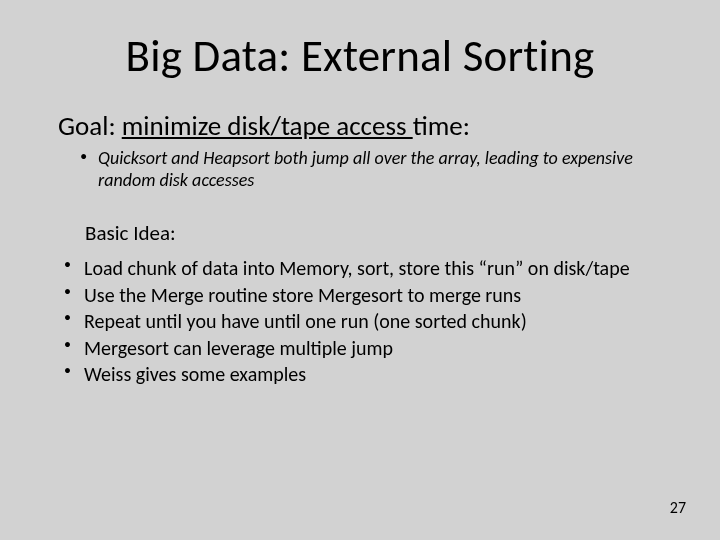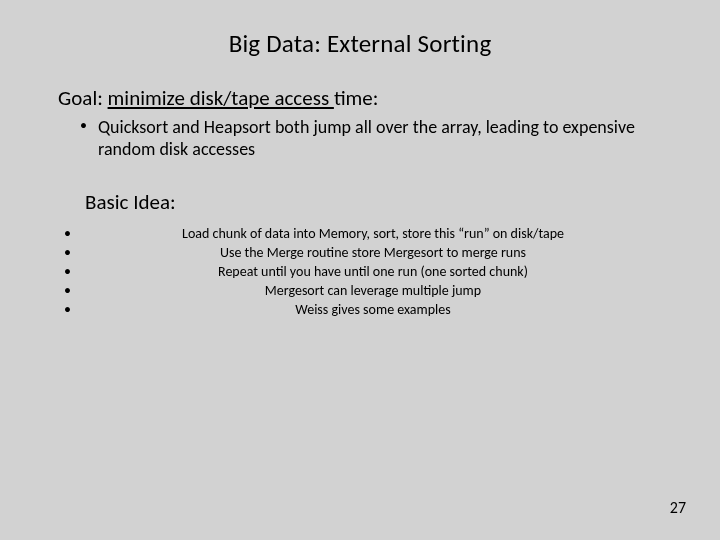--- a/index.html
+++ b/index.html
@@ -9,38 +9,39 @@
     background: #d2d2d2;
     font-family: Calibri, "Segoe UI", Arial, sans-serif;
     color: #000;
     position: relative;
     overflow: hidden;
   }
   .slide {
     padding: 28px 58px 0 58px;
   }
   .title {
-    font-size: 25px;
+    font-size: 45px;
     font-weight: 400;
     text-align: center;
     margin-bottom: 26px;
     letter-spacing: 0.2px;
   }
   .subhead {
-    font-size: 21px;
+    font-size: 27px;
     font-weight: 400;
     margin-bottom: 6px;
   }
   .subhead .underline {
     text-decoration: underline;
   }
   ul.bullets {
     list-style: none;
     margin: 0 0 28px 0;
     padding: 0 0 0 22px;
+    font-style: italic;
   }
   ul.bullets li {
     font-size: 18px;
     line-height: 1.22;
     position: relative;
     padding-left: 18px;
     margin-bottom: 2px;
   }
   ul.bullets li::before {
     content: "•";
@@ -53,26 +54,25 @@
     font-size: 21px;
     margin-bottom: 10px;
     margin-left: 27px;
   }
   ul.bullets2 {
     list-style: none;
     margin: 0;
     padding: 0 0 0 4px;
   }
   ul.bullets2 li {
-    font-size: 14px;
+    font-size: 20px;
     line-height: 1.28;
     position: relative;
     padding-left: 22px;
     margin-bottom: 1px;
-    text-align: center;
   }
   ul.bullets2 li::before {
     content: "•";
     position: absolute;
     left: 2px;
     top: 0;
     font-size: 14px;
   }
   .pagenum {
     position: absolute;

